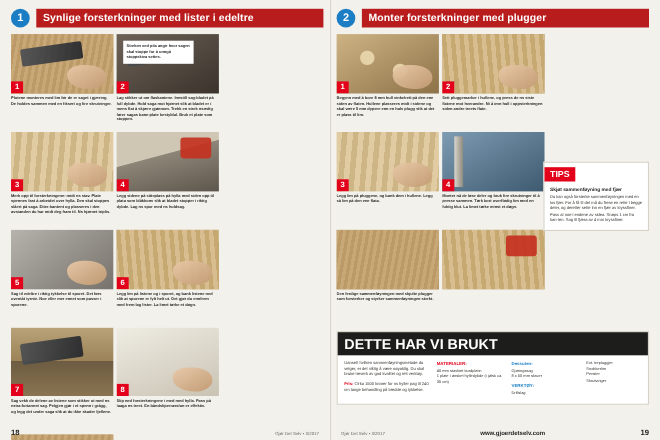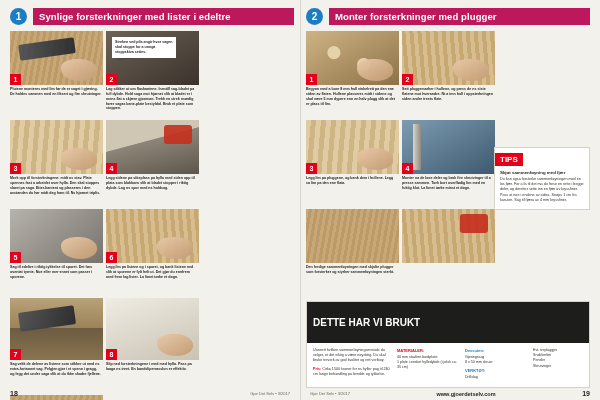--- a/index.html
+++ b/index.html
@@ -32,21 +32,21 @@
     margin-bottom:6px;
   }
   .sec-num{
     width:17px;height:17px;border-radius:50%;
     background:#1b7ec4;color:#fff;
     font-size:10px;font-weight:bold;
     display:flex;align-items:center;justify-content:center;
     flex:0 0 auto;
   }
   .sec-bar{
-    flex:1;background:#be185d;color:#fff;
+    flex:1;background:#b91c1c;color:#fff;
     font-size:9.5px;font-weight:bold;
     padding:3px 6px;letter-spacing:.1px;
     white-space:nowrap;overflow:hidden;
   }
 
   
   .grid{display:flex;flex-wrap:wrap;gap:3px;}
   .cell{
     width:93px;
     display:flex;flex-direction:column;
@@ -146,22 +146,22 @@
   
   .brukt{
     margin-top:6px;
     background:#fff;
     border:1px solid #d6d2c7;
     width:100%;
     box-sizing:border-box;
   }
   .brukt-head{
     background:#1d1d1b;color:#fff;
-    font-size:10px;font-weight:bold;
-    padding:15px 6px;
+    font-size:13px;font-weight:bold;
+    padding:3px 6px;
   }
   .brukt-body{
     display:flex;gap:6px;padding:5px 6px 6px 6px;
   }
   .brukt-intro{font-size:3.7px;line-height:1.4;color:#33312d;width:78px;}
   .brukt-col{width:62px;}
   .brukt-h{font-size:4px;font-weight:bold;color:#e2001a;margin-bottom:2px;}
   .brukt-h.blue{color:#1b7ec4;}
   .brukt-li{font-size:3.6px;line-height:1.45;color:#33312d;}
   .pris{

